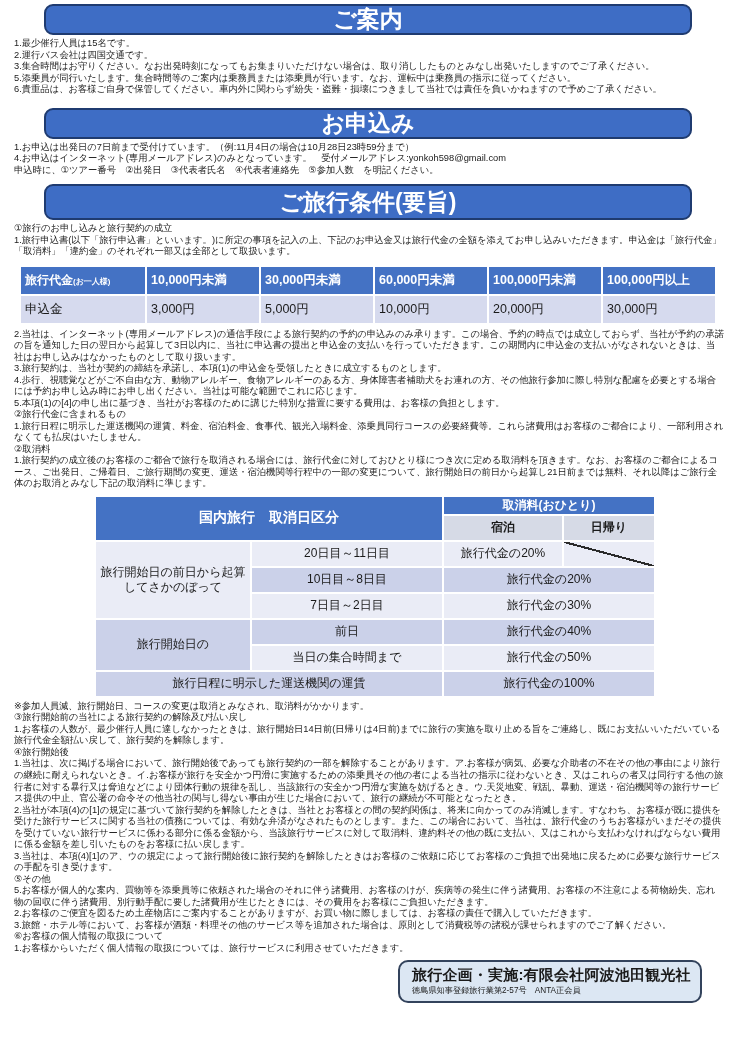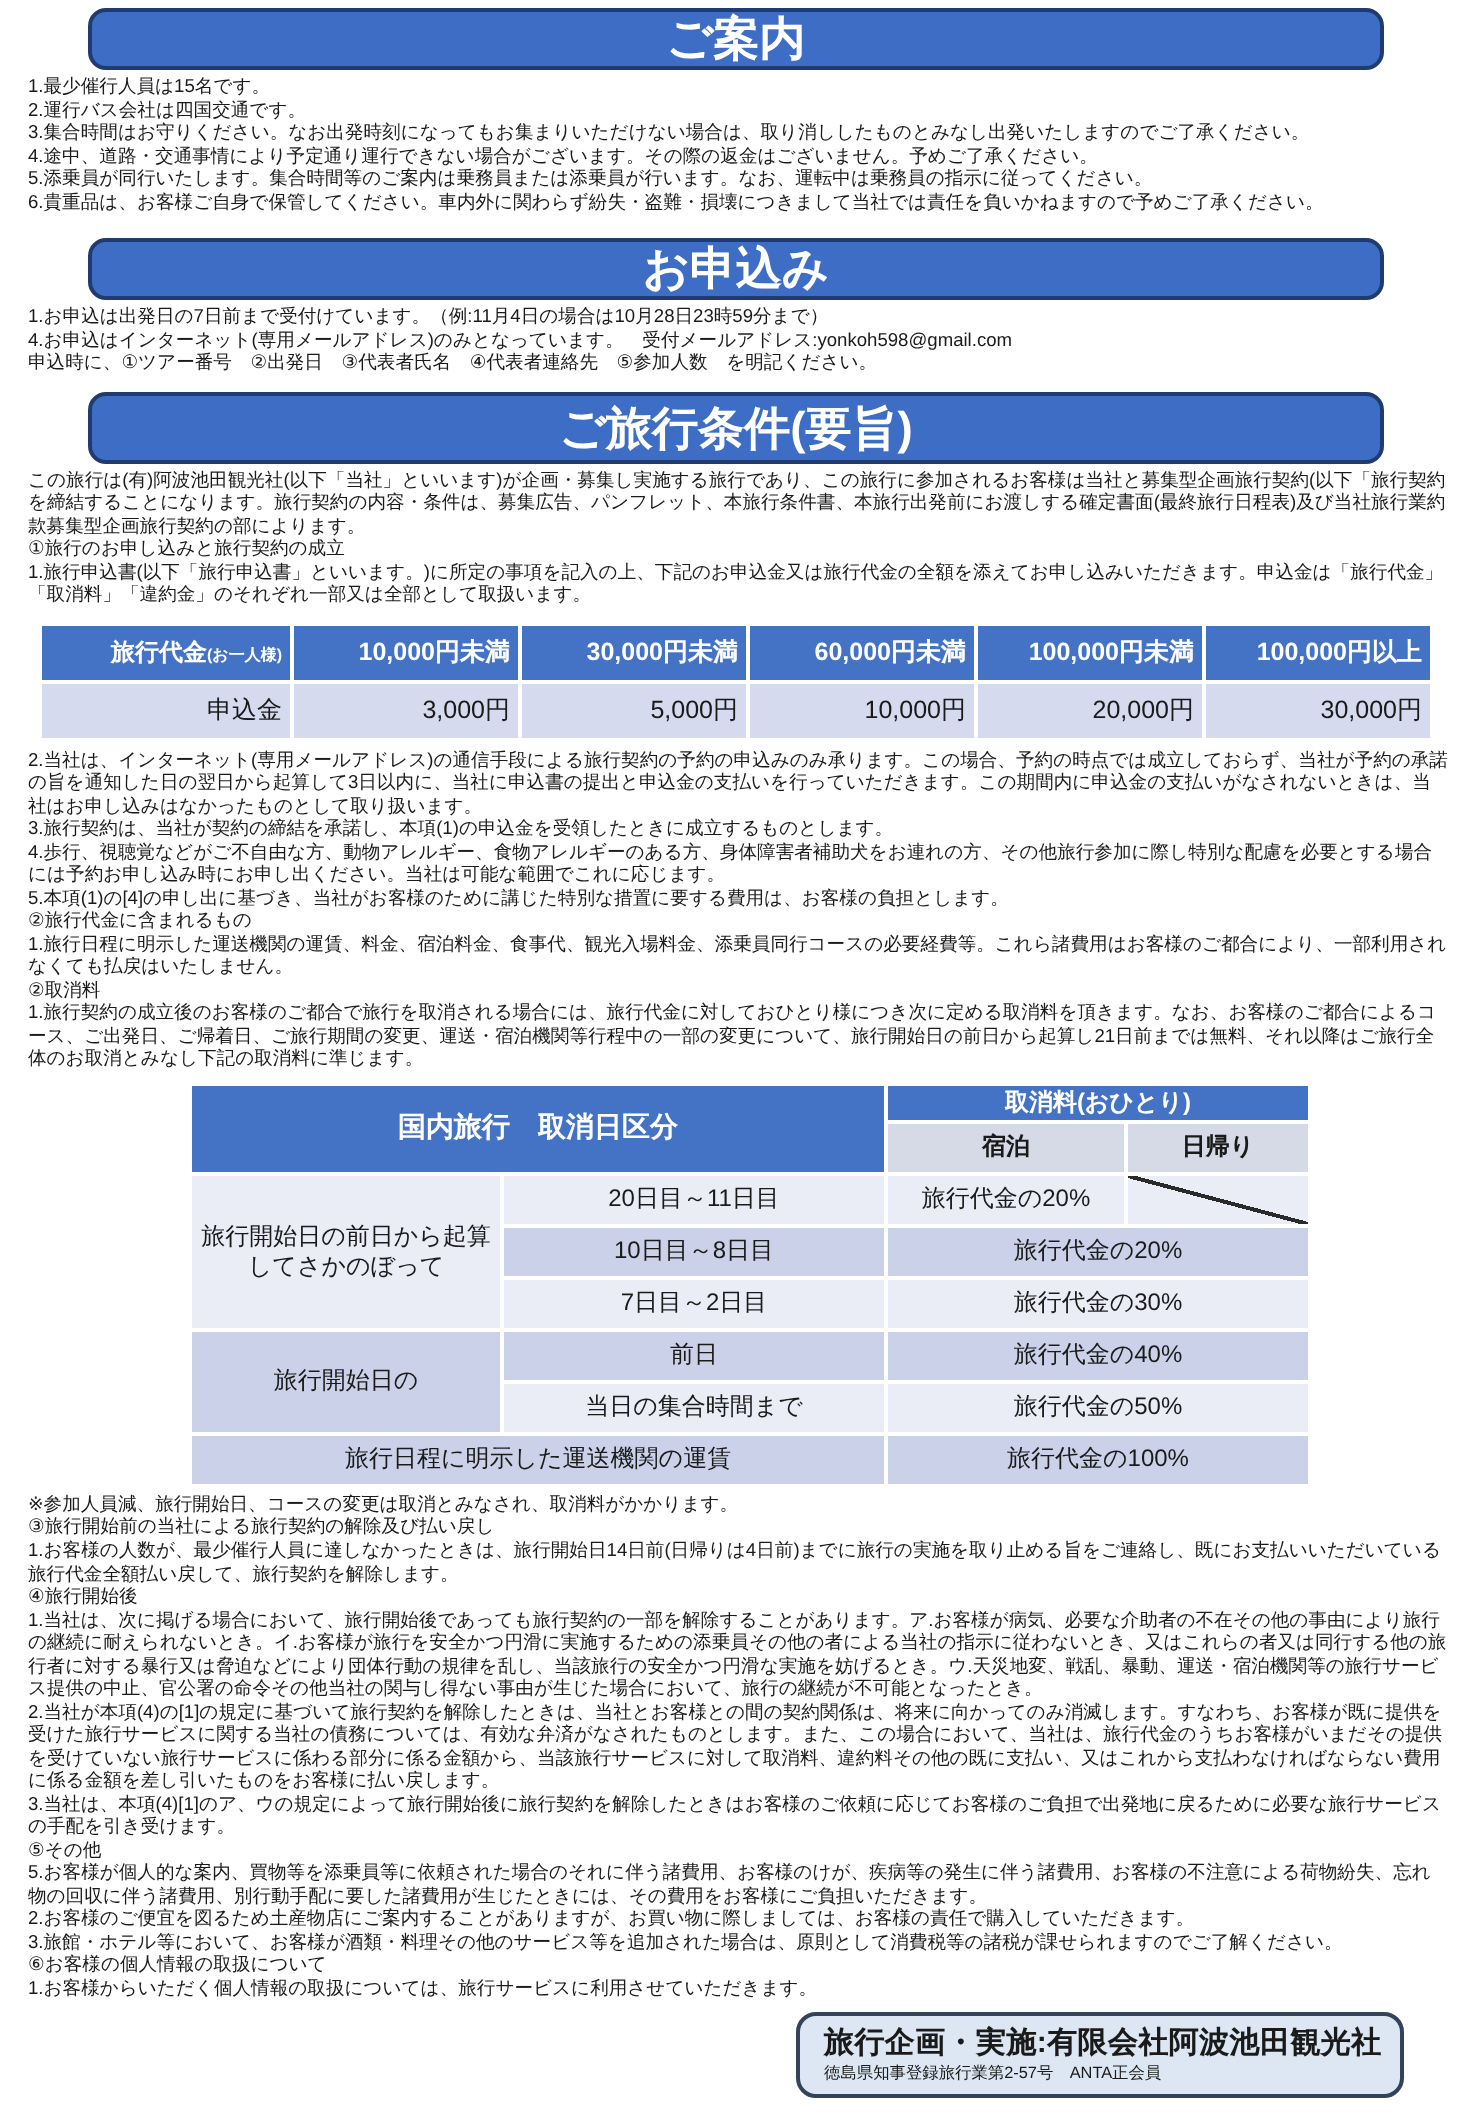--- a/index.html
+++ b/index.html
@@ -15,21 +15,21 @@
   .bar-sm{font-size:23px;line-height:27px;height:27px;}
   .bar-lg{font-size:23px;line-height:32px;height:32px;margin-top:8px;}
 
   
   .text-block{margin:2px 12px 0 14px;font-size:9.3px;line-height:1.24;}
   .gap-md{margin-bottom:12px;}
   .gap-sm{margin-bottom:8px;}
 
   
   table.dep{border-collapse:collapse;margin:7px auto 4px;}
-  table.dep th,table.dep td{border:2.5px solid #fff;text-align:right;padding:0 4px;}
+  table.dep th,table.dep td{border:2.5px solid #fff;text-align:left;padding:0 4px;}
   table.dep th{background:#4472C4;color:#fff;height:27px;font-size:12.5px;font-weight:bold;width:104px;}
   table.dep th.dep-first{width:116px;font-size:12px;}
   table.dep th.dep-first .tiny{font-size:8px;font-weight:bold;}
   table.dep td{background:#D6DAEE;height:27px;font-size:12.5px;}
 
   
   table.cxl{border-collapse:collapse;margin:5px 0 3px 94px;font-size:12px;}
   table.cxl th,table.cxl td{border:2px solid #fff;text-align:center;padding:0 2px;}
   .cA{width:150px;}.cB{width:186px;}.cC{width:114px;}.cD{width:86px;}
   .blue{background:#4472C4;color:#fff;font-weight:bold;}
@@ -56,37 +56,35 @@
 </style>
 </head>
 <body>
 
 <div class="bar bar-sm">ご案内</div>
 <div class="text-block gap-md">
 
 <div>1.最少催行人員は15名です。</div>
     <div>2.運行バス会社は四国交通です。</div>
     <div>3.集合時間はお守りください。なお出発時刻になってもお集まりいただけない場合は、取り消ししたものとみなし出発いたしますのでご了承ください。</div>
-    <div>4.途中、道路・交通事情により予定通り運行できない場合がございます。その際の返金はございません。予めご了承ください。</div>
     <div>5.添乗員が同行いたします。集合時間等のご案内は乗務員または添乗員が行います。なお、運転中は乗務員の指示に従ってください。</div>
     <div>6.貴重品は、お客様ご自身で保管してください。車内外に関わらず紛失・盗難・損壊につきまして当社では責任を負いかねますので予めご了承ください。</div>
   </div>
 
 <div class="bar bar-sm">お申込み</div>
 <div class="text-block gap-sm">
 
 <div>1.お申込は出発日の7日前まで受付けています。（例:11月4日の場合は10月28日23時59分まで）</div>
     <div>4.お申込はインターネット(専用メールアドレス)のみとなっています。　受付メールアドレス:yonkoh598@gmail.com</div>
     <div>申込時に、①ツアー番号　②出発日　③代表者氏名　④代表者連絡先　⑤参加人数　を明記ください。</div>
   </div>
 
 <div class="bar bar-lg">ご旅行条件(要旨)</div>
 <div class="text-block">
 
-<div>この旅行は(有)阿波池田観光社(以下「当社」といいます)が企画・募集し実施する旅行であり、この旅行に参加されるお客様は当社と募集型企画旅行契約(以下「旅行契約を締結することになります。旅行契約の内容・条件は、募集広告、パンフレット、本旅行条件書、本旅行出発前にお渡しする確定書面(最終旅行日程表)及び当社旅行業約款募集型企画旅行契約の部によります。</div>
     <div>①旅行のお申し込みと旅行契約の成立</div>
     <div>1.旅行申込書(以下「旅行申込書」といいます。)に所定の事項を記入の上、下記のお申込金又は旅行代金の全額を添えてお申し込みいただきます。申込金は「旅行代金」「取消料」「違約金」のそれぞれ一部又は全部として取扱います。</div>
   </div>
 
 <table class="dep">
   <tbody>
       <tr>
     <th class="dep-first"><span>旅行代金</span><span class="tiny">(お一人様)</span></th>
 
   <th>10,000円未満</th>

